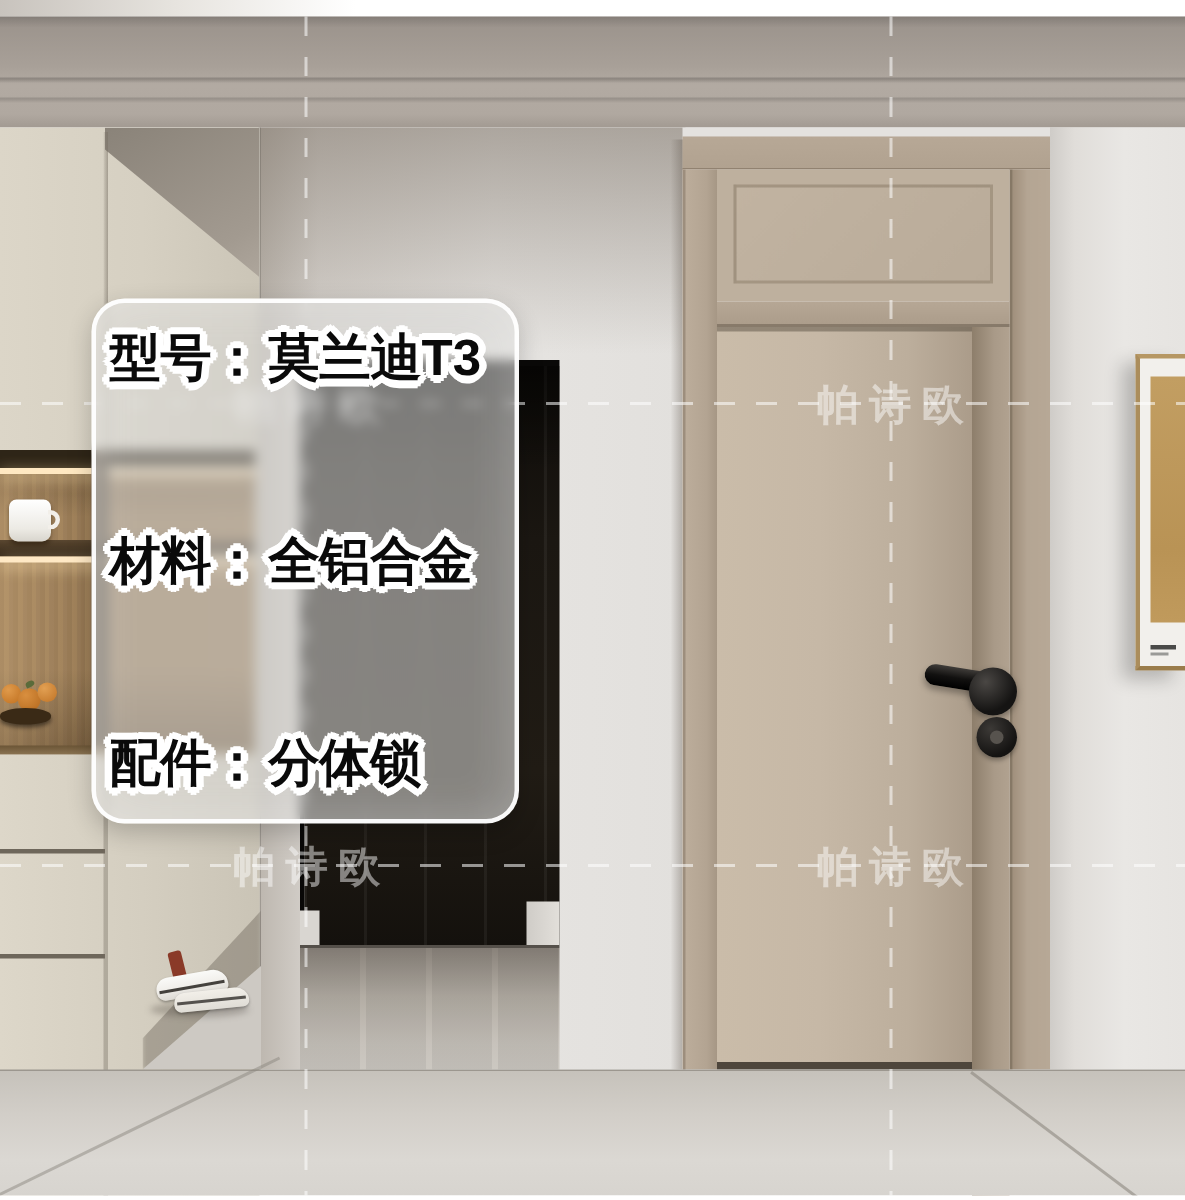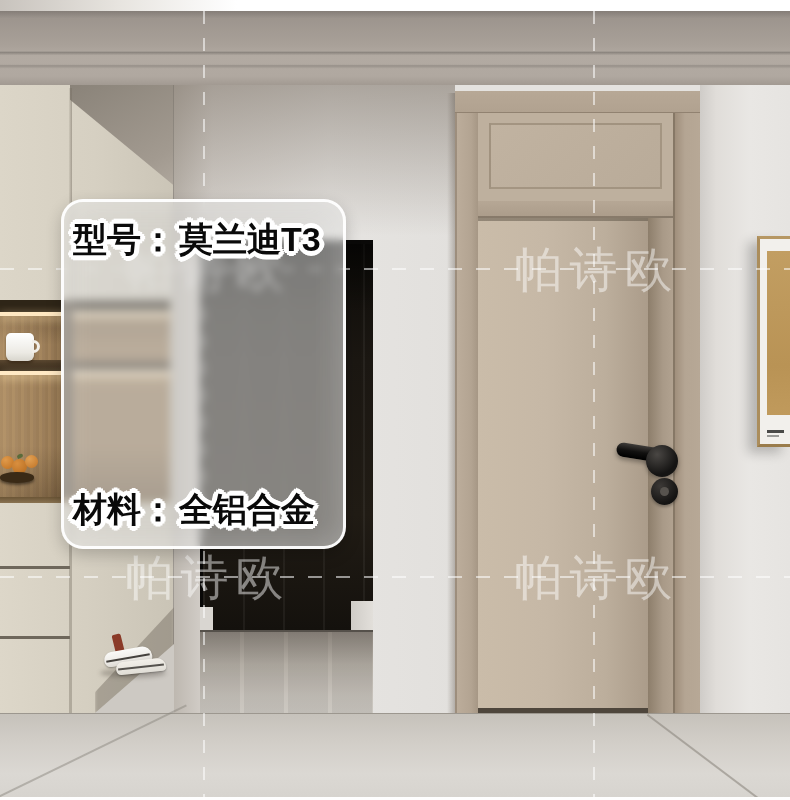--- a/index.html
+++ b/index.html
@@ -152,22 +152,22 @@
     transform:rotate(-26deg);transform-origin:left top;}
   .bottom-strip{left:0;top:797px;width:790px;height:3px;background:#fff;}
 
   
   .wm-v{top:11px;width:2px;height:786px;z-index:5;
     background:repeating-linear-gradient(180deg,rgba(255,255,255,.55) 0 13px,rgba(255,255,255,0) 13px 27px);}
   .wm-v1{left:203px;} .wm-v2{left:593px;}
   .wm-h{left:0;width:790px;height:2px;z-index:5;
     background:repeating-linear-gradient(90deg,rgba(255,255,255,.55) 0 14px,rgba(255,255,255,0) 14px 28px);}
   .wm-h1{top:268px;} .wm-h2{top:576px;}
-  .wm-text{z-index:6;font-size:48px;letter-spacing:7px;color:rgba(255,255,255,.48);
-    white-space:nowrap;transform:translate(-50%,-50%);font-weight:400;}
+  .wm-text{z-index:6;font-size:28px;letter-spacing:7px;color:rgba(255,255,255,.48);
+    white-space:nowrap;transform:translate(-50%,-50%);font-weight:700;}
   .wm-tl{left:208px;top:270px;} .wm-tr{left:597px;top:270px;}
   .wm-bl{left:208px;top:578px;} .wm-br{left:597px;top:578px;}
 
   
   .spec-panel{left:61px;top:199px;width:285px;height:350px;z-index:10;
     border-radius:22px;border:3px solid rgba(255,255,255,.95);
     background:rgba(218,218,216,.55);
     -webkit-backdrop-filter:blur(4px);backdrop-filter:blur(4px);
     box-shadow:0 6px 16px rgba(0,0,0,.20), inset 0 0 30px rgba(255,255,255,.25);
     display:flex;flex-direction:column;justify-content:space-between;
@@ -275,16 +275,19 @@
   <span class="wm-text wm-bl">帕诗欧</span>
   <span class="wm-text wm-br">帕诗欧</span>
 
   <div class="spec-panel">
     <div class="spec-row">
       <span class="spec-label">型号：</span><span class="spec-value">莫兰迪T3</span>
     </div>
     <div class="spec-row">
       <span class="spec-label">材料：</span><span class="spec-value">全铝合金</span>
     </div>
+    <div class="spec-row">
+      <span class="spec-label">配件：</span><span class="spec-value">分体锁</span>
+    </div>
   </div>
 
   <div class="bottom-strip"></div>
 </div>
 
 </body></html>

